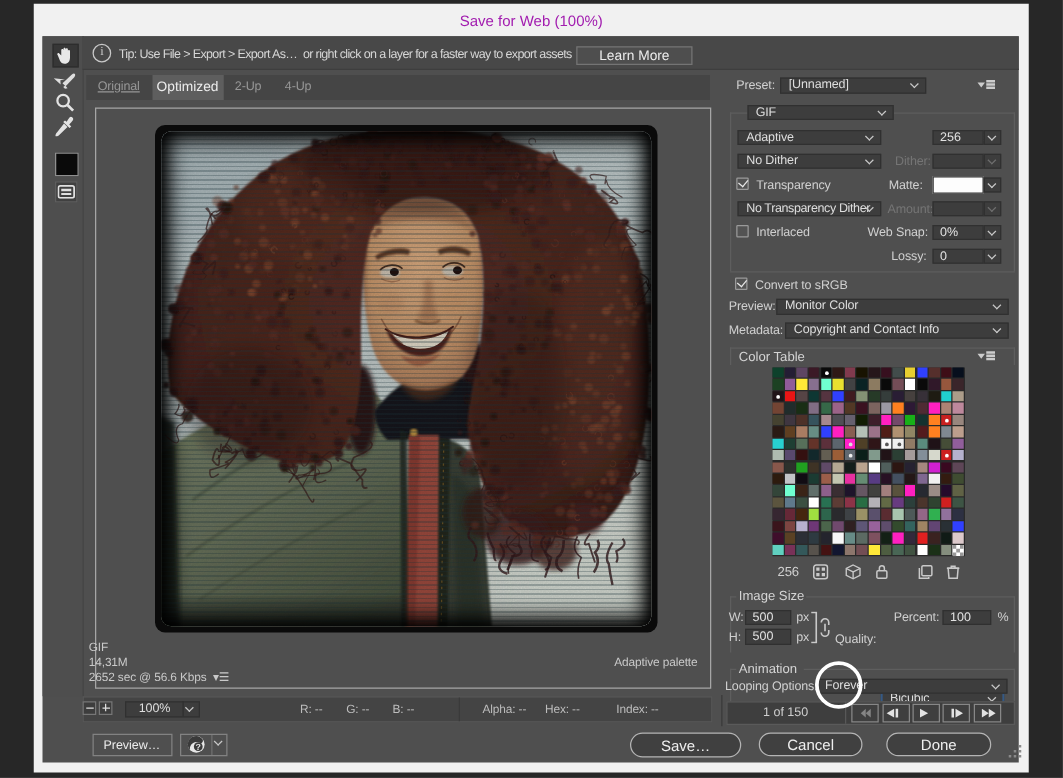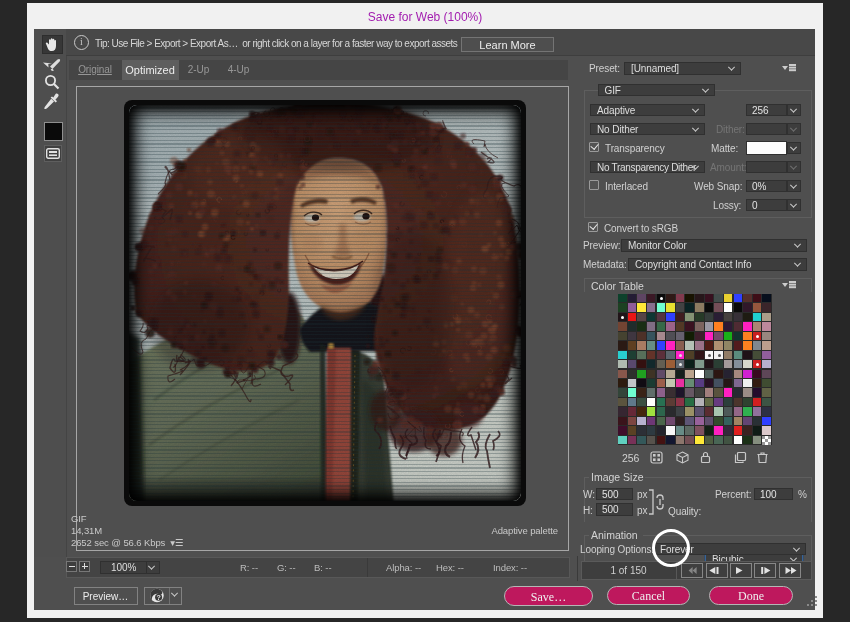--- a/index.html
+++ b/index.html
@@ -17,21 +17,21 @@
 .chev:after{content:"";position:absolute;left:0;top:1px;width:4px;height:4px;border-right:1.4px solid #c9c9c9;border-bottom:1.4px solid #c9c9c9;transform:rotate(45deg);}
 .chev.dim:after{border-color:#6f6f6f;}
 .spin{background:#3d3d3d;border:1px solid #303030;box-sizing:border-box;color:#e2e2e2;font-size:10px;}
 .cb{position:absolute;width:10px;height:10px;background:#535353;border:1px solid #9a9a9a;box-sizing:border-box;border-radius:1px;}
 .cb.on:after{content:"";position:absolute;left:1.8px;top:-0.5px;width:3.6px;height:6.4px;border-right:1.8px solid #e8e8e8;border-bottom:1.8px solid #e8e8e8;transform:rotate(40deg);}
 .gline{position:absolute;background:#5e5e5e;}
 .hdr{color:#d4d4d4;font-size:10.5px;}
 .menuic{position:absolute;width:16px;height:9px;}
 .menuic:before{content:"";position:absolute;left:0;top:2px;border-left:3px solid transparent;border-right:3px solid transparent;border-top:4px solid #cccccc;}
 .menuic:after{content:"";position:absolute;left:7px;top:0;width:7px;height:1.6px;background:#ccc;box-shadow:0 2.6px 0 #ccc,0 5.2px 0 #ccc;}
-.pill{position:absolute;border:1px solid #b5b5b5;border-radius:11px;background:#be185d;color:#efefef;font-size:12px;text-align:center;font-family:Liberation Serif, serif;}
+.pill{position:absolute;border:1px solid #b5b5b5;border-radius:11px;background:#404040;color:#efefef;font-size:12px;text-align:center;}
 #ctable i{position:absolute;width:8.6px;height:8.4px;}#ctable b{position:absolute;width:3px;height:3px;border-radius:50%;}
 .pbtn{position:absolute;background:#3f3f3f;border:1px solid #878787;box-sizing:border-box;}
 </style></head>
 <body>
 <div id="page">
 <div id="dialog">
   <div id="title">Save for Web (100%)</div>
   <div id="content"></div>
 </div>
 

